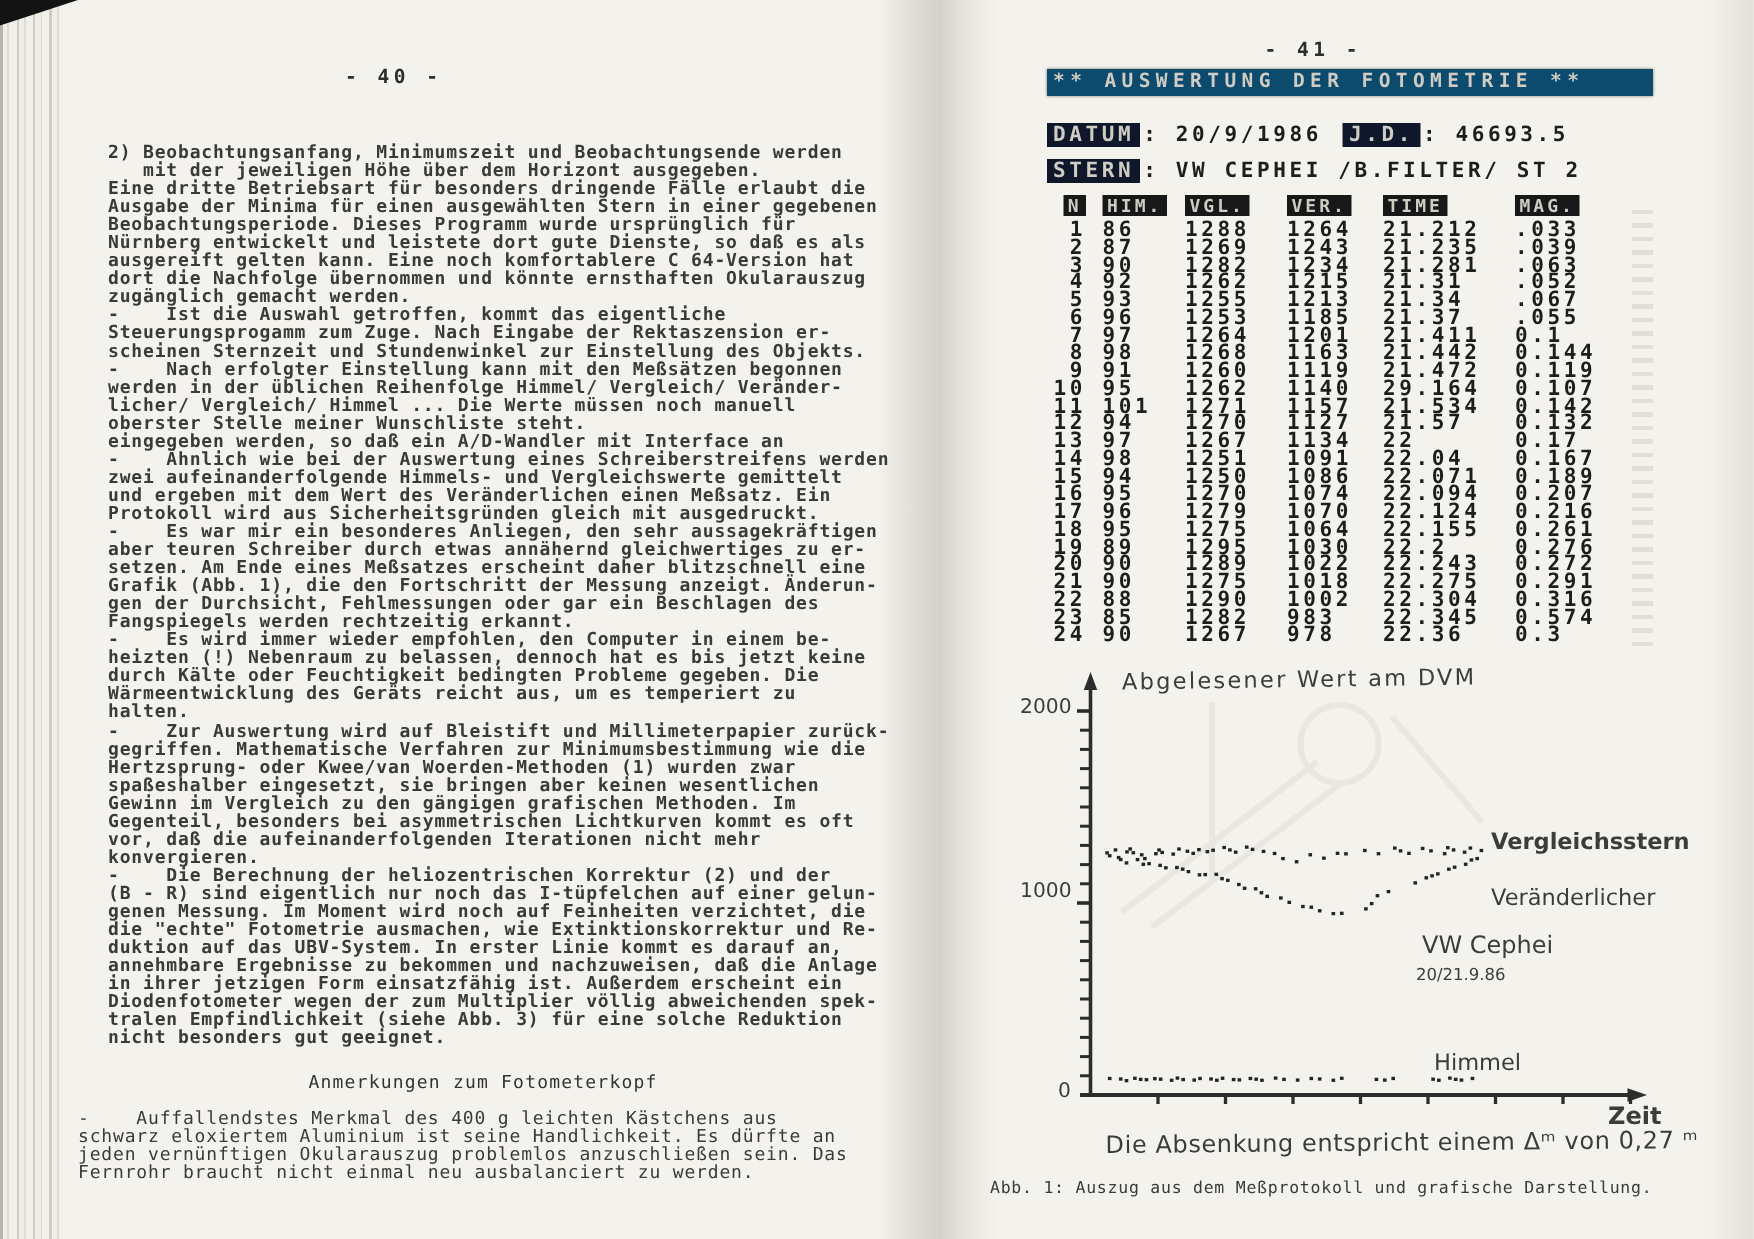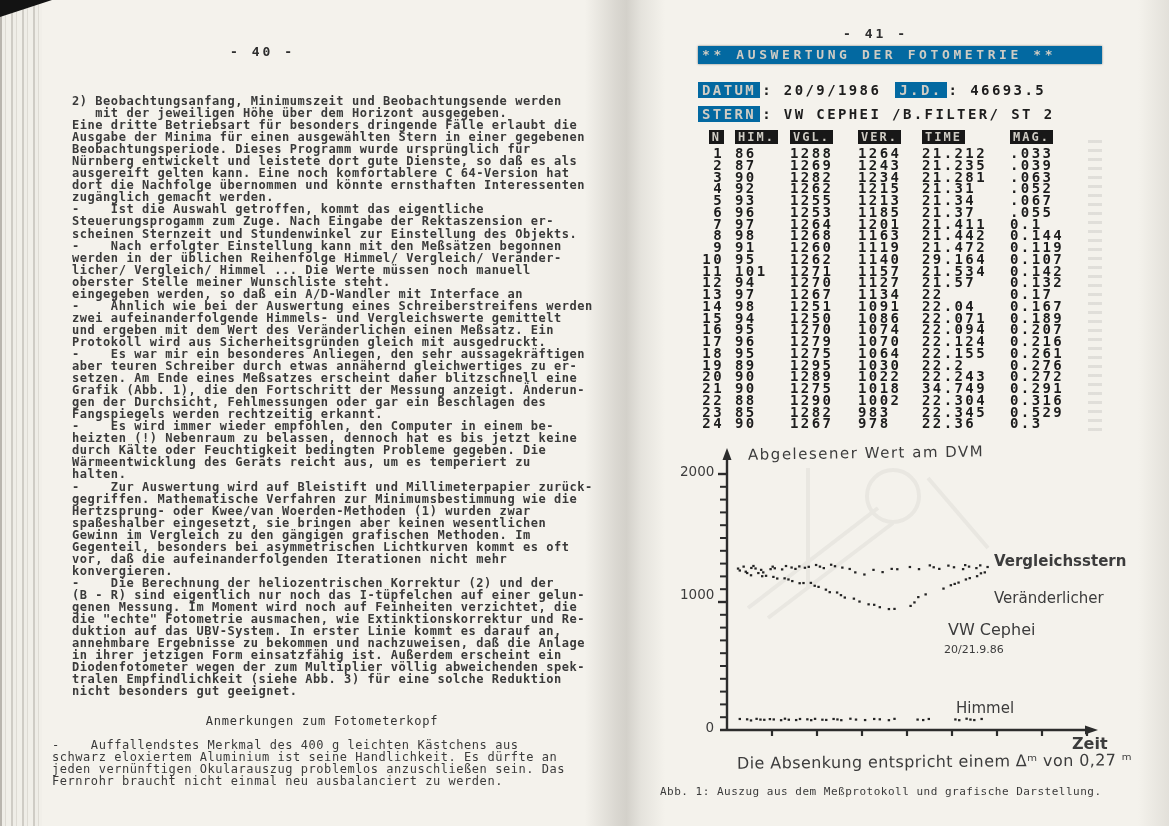--- a/index.html
+++ b/index.html
@@ -25,25 +25,25 @@
   .pagenum.right{left:843px;top:26px;}
   .mono-text{color:#3a3a3a;font-size:12px;letter-spacing:.55px;}
   .mono-text .line{white-space:pre;height:12.05px;line-height:12.05px;}
   .body-block{position:absolute;left:72px;top:95px;width:525px;font-weight:bold;}
   .heading-block{position:absolute;left:62px;top:714px;width:520px;text-align:center;
     color:#333;font-size:12px;letter-spacing:.8px;}
   .closing-block{position:absolute;left:52px;top:739px;width:525px;}
   
   .printout{position:absolute;left:698px;top:46px;width:404px;color:#1d1d1d;
     font-weight:bold;font-size:14px;letter-spacing:2.4px;}
-  .inv-bar{background:#0369a1;color:#cfccc4;height:18px;line-height:18px;
+  .inv-bar{background:#0c4a6e;color:#cfccc4;height:18px;line-height:18px;
     font-size:13px;letter-spacing:3.6px;padding-left:4px;white-space:nowrap;
     box-shadow:0 0 2px rgba(0,0,0,.5);}
   .p-line{position:absolute;left:0;white-space:nowrap;height:16px;line-height:16px;}
-  .p-line .chip{background:#0369a1;color:#cfccc4;padding:0 4px;margin-right:2px;}
+  .p-line .chip{background:#0f172a;color:#cfccc4;padding:0 4px;margin-right:2px;}
   .datum-line{top:36px;}
   .stern-line{top:60px;}
   .jd-group{margin-left:14px;}
   .phead{position:absolute;left:0;top:84px;width:404px;height:15px;}
   .prows{position:absolute;left:0;top:102px;width:404px;}
   .prow{display:grid;grid-template-columns:26px 62px 70px 66px 84px 96px;
     height:11.75px;line-height:11.75px;}
   .prow .c0{text-align:right;}
   .prow .c1{padding-left:11px;}
   .prow .c2{padding-left:4px;}
@@ -82,21 +82,21 @@
 
   <div class="pagenum left">- 40 -</div>
   <div class="mono-text body-block">
       <div class="line">2) Beobachtungsanfang, Minimumszeit und Beobachtungsende werden</div>
       <div class="line">   mit der jeweiligen Höhe über dem Horizont ausgegeben.</div>
       <div class="line">Eine dritte Betriebsart für besonders dringende Fälle erlaubt die</div>
       <div class="line">Ausgabe der Minima für einen ausgewählten Stern in einer gegebenen</div>
       <div class="line">Beobachtungsperiode. Dieses Programm wurde ursprünglich für</div>
       <div class="line">Nürnberg entwickelt und leistete dort gute Dienste, so daß es als</div>
       <div class="line">ausgereift gelten kann. Eine noch komfortablere C 64-Version hat</div>
-      <div class="line">dort die Nachfolge übernommen und könnte ernsthaften Interessenten</div>
+      <div class="line">dort die Nachfolge übernommen und könnte ernsthaften Okularauszug</div>
       <div class="line">zugänglich gemacht werden.</div>
       <div class="line">-    Ist die Auswahl getroffen, kommt das eigentliche</div>
       <div class="line">Steuerungsprogamm zum Zuge. Nach Eingabe der Rektaszension er-</div>
       <div class="line">scheinen Sternzeit und Stundenwinkel zur Einstellung des Objekts.</div>
       <div class="line">-    Nach erfolgter Einstellung kann mit den Meßsätzen begonnen</div>
       <div class="line">werden in der üblichen Reihenfolge Himmel/ Vergleich/ Veränder-</div>
       <div class="line">licher/ Vergleich/ Himmel ... Die Werte müssen noch manuell</div>
       <div class="line">oberster Stelle meiner Wunschliste steht.</div>
       <div class="line">eingegeben werden, so daß ein A/D-Wandler mit Interface an</div>
       <div class="line">-    Ähnlich wie bei der Auswertung eines Schreiberstreifens werden</div>
@@ -318,38 +318,38 @@
           <span class="c2">1289</span>
           <span class="c3">1022</span>
           <span class="c4">22.243</span>
           <span class="c5">0.272</span>
         </div>
         <div class="prow">
           <span class="c0">21</span>
           <span class="c1">90</span>
           <span class="c2">1275</span>
           <span class="c3">1018</span>
-          <span class="c4">34.749</span>
+          <span class="c4">22.275</span>
           <span class="c5">0.291</span>
         </div>
         <div class="prow">
           <span class="c0">22</span>
           <span class="c1">88</span>
           <span class="c2">1290</span>
           <span class="c3">1002</span>
           <span class="c4">22.304</span>
           <span class="c5">0.316</span>
         </div>
         <div class="prow">
           <span class="c0">23</span>
           <span class="c1">85</span>
           <span class="c2">1282</span>
           <span class="c3">983</span>
           <span class="c4">22.345</span>
-          <span class="c5">0.529</span>
+          <span class="c5">0.574</span>
         </div>
         <div class="prow">
           <span class="c0">24</span>
           <span class="c1">90</span>
           <span class="c2">1267</span>
           <span class="c3">978</span>
           <span class="c4">22.36</span>
           <span class="c5">0.3</span>
         </div>
       </div>

